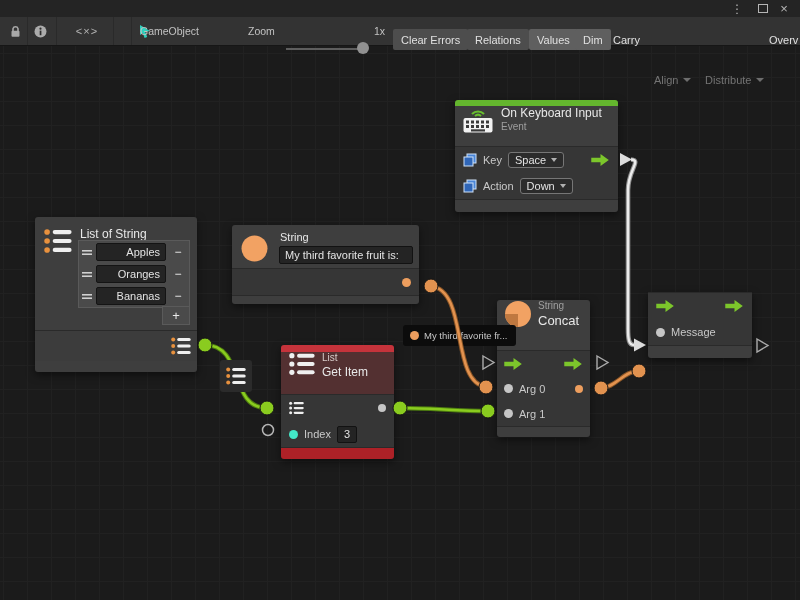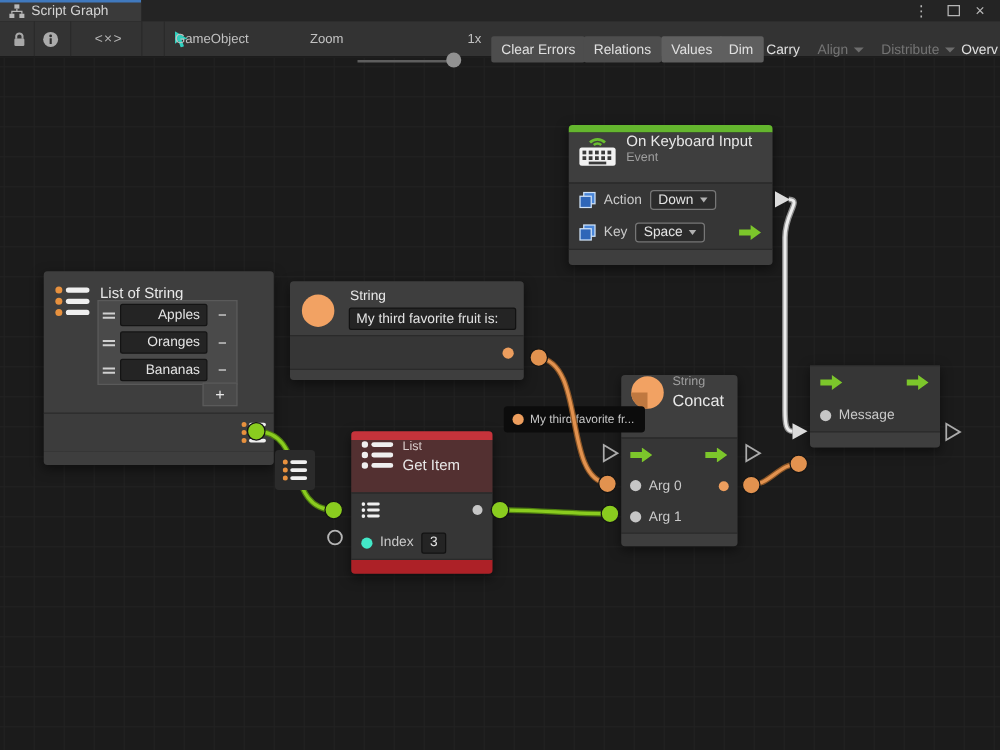--- a/index.html
+++ b/index.html
@@ -22,21 +22,21 @@
   .toolbar .sep{position:absolute;top:0;width:1px;height:28px;background:#2a2a2a;}
   .ticon{position:absolute;top:0;height:28px;display:flex;align-items:center;justify-content:center;}
   .tlabel{position:absolute;top:0;height:28px;display:flex;align-items:center;font-size:10.5px;color:#c2c2c2;white-space:nowrap;}
   .code-label{color:#b5b5b5;font-size:11px;letter-spacing:1px;}
   .slider-track{position:absolute;left:286px;top:30.5px;width:82px;height:2px;background:#5e5e5e;}
   .slider-handle{position:absolute;left:357px;top:25px;width:12px;height:12px;border-radius:50%;background:#919191;}
   .tbtn{position:absolute;top:12px;height:21px;display:flex;align-items:center;justify-content:center;
         gap:5px;border-radius:2px;font-size:11px;color:#e0e0e0;padding:0 8px;white-space:nowrap;box-sizing:border-box;}
   .raised{background:#4d4d4d;}
   .pressed{background:#5f5f5f;}
-  .disabled{color:#747474;}
+  .disabled{color:#747474;margin-top:40px;}
   .caret-down{width:0;height:0;border-left:4px solid transparent;border-right:4px solid transparent;border-top:4px solid #8a8a8a;display:inline-block;}
   .caret-down.dim{border-top-color:#6d6d6d;}
   
   .canvas{position:absolute;left:0;top:46px;width:800px;height:554px;z-index:0;background-color:#1b1b1b;
     background-image:linear-gradient(to right,#212121 1px,transparent 1px),
                      linear-gradient(to bottom,#212121 1px,transparent 1px);
     background-size:24px 24px;background-position:3px 7px;}
   
   .node{position:absolute;z-index:1;border-radius:3px;box-shadow:0 3px 9px rgba(0,0,0,.5);font-size:11px;color:#c9c9c9;}
   .bar{height:6px;border-radius:3px 3px 0 0;}
@@ -101,29 +101,20 @@
       <path d="M0 4 h10 V0 l9 6.5 L10 13 V9 H0 Z" fill="#7CC62B"></path>
     </symbol>
     <symbol id="ic-win" viewBox="0 0 14 14">
       <rect x="4" y="1" width="9" height="9" fill="#4A86D8" stroke="#cfe2f8" stroke-width="1"></rect>
       <rect x="1" y="4" width="9" height="9" fill="#2F66B8" stroke="#cfe2f8" stroke-width="1"></rect>
     </symbol>
   </defs>
 </svg>
 
 <div class="titlebar">
-  <div class="tab">
-    <svg width="13" height="12" viewBox="0 0 13 12">
-      <rect x="4.5" y="0.5" width="4" height="3.4" fill="#b8b8b8"></rect>
-      <rect x="0.5" y="8" width="4" height="3.4" fill="#b8b8b8"></rect>
-      <rect x="8.5" y="8" width="4" height="3.4" fill="#b8b8b8"></rect>
-      <path d="M6.5 3.9 V6 M2.5 8 V6 H10.5 V8" stroke="#b8b8b8" stroke-width="1" fill="none"></path>
-    </svg>
-    <span class="tab-label">Script Graph</span>
-  </div>
   <div class="winbtn menu-dots">⋮</div>
   <div class="winbtn maxbox">
       <i></i>
     </div>
   <div class="winbtn closex">×</div>
 </div>
 
 <div class="toolbar">
   <div class="sep" style="left:27px"></div>
     <div class="sep" style="left:56px"></div>
@@ -197,44 +188,44 @@
     <div class="titles">
       <span class="title">On Keyboard Input</span>
       <span class="subtitle">Event</span>
     </div>
   </div>
   <div class="nbody">
     <div class="prow" style="height:26px">
       <svg width="14" height="14">
           <use href="#ic-win"></use>
         </svg>
-      <span class="plabel">Action</span>
-      <span class="dd">
-        <span>Down</span>
-        <span class="caret-down"></span>
-      </span>
-    </div>
-    <div class="prow" style="height:26px">
-      <svg width="14" height="14">
-          <use href="#ic-win"></use>
-        </svg>
       <span class="plabel">Key</span>
       <span class="dd">
         <span>Space</span>
         <span class="caret-down"></span>
       </span>
       <svg class="mla" width="19" height="12">
           <use href="#ic-exec"></use>
         </svg>
     </div>
+    <div class="prow" style="height:26px">
+      <svg width="14" height="14">
+          <use href="#ic-win"></use>
+        </svg>
+      <span class="plabel">Action</span>
+      <span class="dd">
+        <span>Down</span>
+        <span class="caret-down"></span>
+      </span>
+    </div>
   </div>
   <div class="ftr" style="height:12px"></div>
 </div>
 
-<div class="node" style="left:35px;top:217px;width:184px">
+<div class="node" style="left:35px;top:217px;width:162px">
   <div class="hdr" style="height:113px;position:relative;align-items:flex-start;padding:0;">
     <svg style="position:absolute;left:9px;top:11px" width="28" height="26" viewBox="0 0 20 18">
         <use href="#ic-list-o"></use>
       </svg>
     <span class="title" style="position:absolute;left:45px;top:10px">List of String</span>
     <div class="listpanel">
       <div class="lrow">
         <svg width="10" height="7" viewBox="0 0 10 7">
             <rect y="1" width="10" height="1.6" fill="#d0d0d0"></rect>
             <rect y="4.4" width="10" height="1.6" fill="#d0d0d0"></rect>

